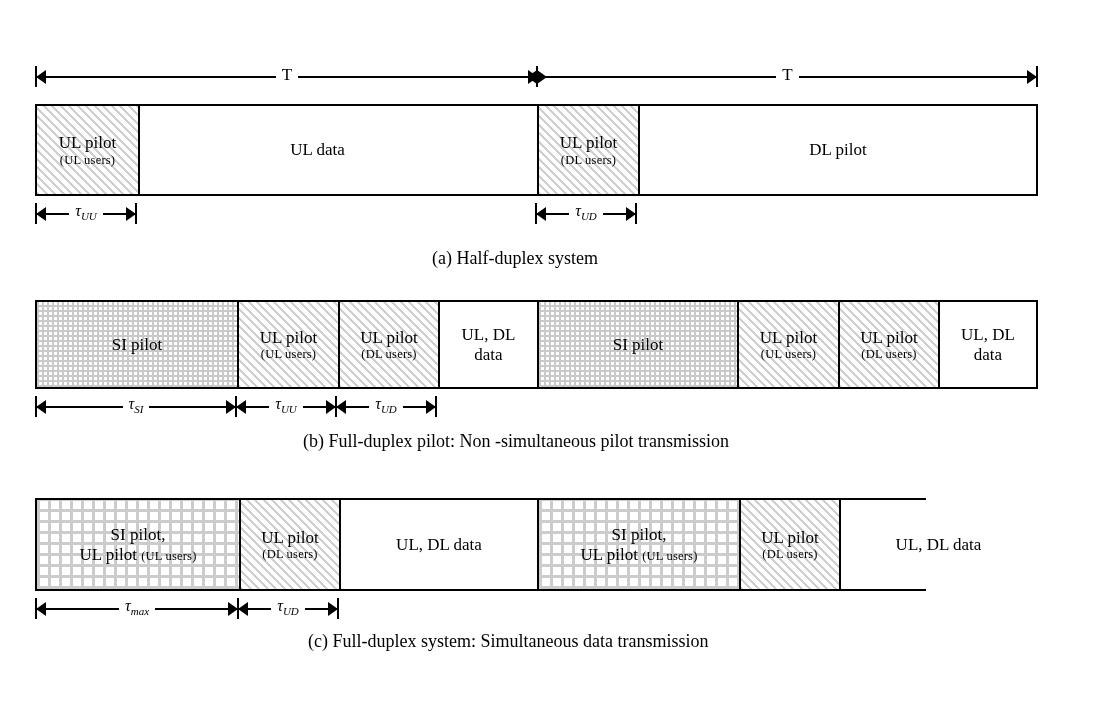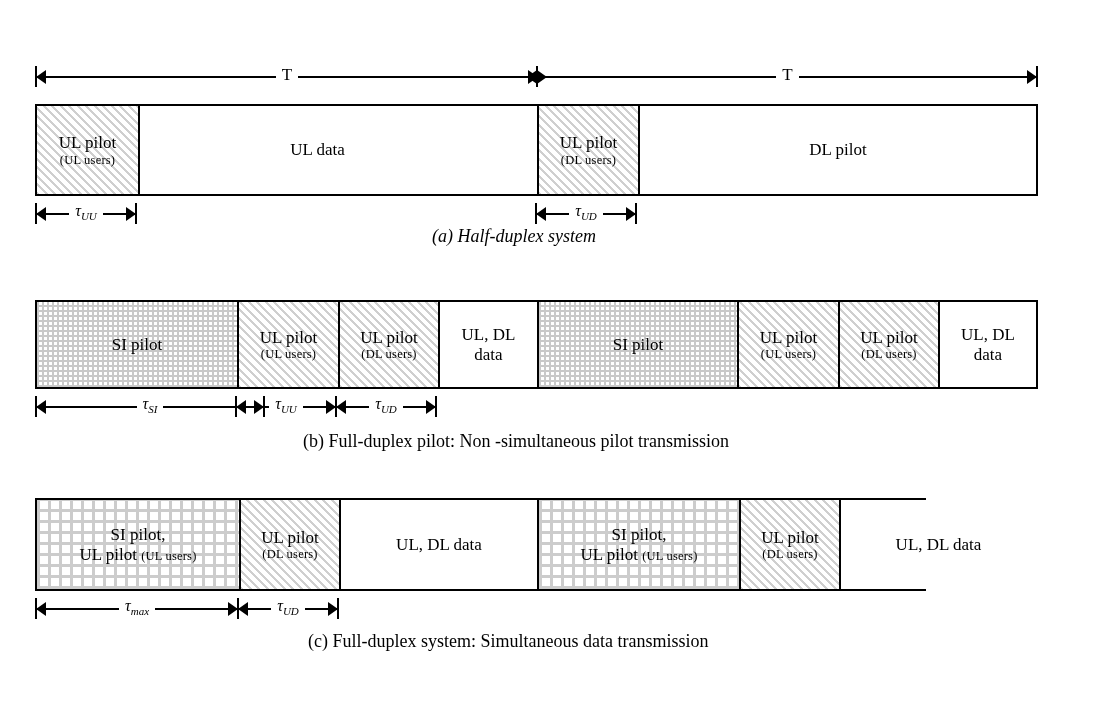--- a/index.html
+++ b/index.html
@@ -121,21 +121,21 @@
     <div class="bar"></div>
     <div class="cap l"></div>
     <div class="cap r"></div>
     <div class="head l"></div>
     <div class="head r"></div>
     <div class="lbl">
       <span>τ<sub>UD</sub></span>
     </div>
   </div>
 
-  <div class="caption" style="left:432px;top:226px;font-style:italic;">(a) Half-duplex system</div>
+  <div class="caption" style="left:432px;top:248px;">(a) Half-duplex system</div>
 </div>
 
 <div class="panel">
   <div class="frame" style="left:35px;top:300px;width:1003px;height:89px;">
     <div class="blk fill-dots" style="left:0px;width:200px;">
       <div class="l1">SI pilot</div>
     </div>
     <div class="blk fill-diag" style="left:200px;width:101px;">
       <div class="l1">UL pilot</div>
       <div class="l2">(UL users)</div>
@@ -158,21 +158,21 @@
     <div class="blk fill-diag" style="left:801px;width:100px;">
       <div class="l1">UL pilot</div>
       <div class="l2">(DL users)</div>
     </div>
     <div class="blk fill-plain" style="left:901px;width:98px;">
       <div class="l1">UL, DL</div>
       <div class="l1">data</div>
     </div>
   </div>
 
-  <div class="dim" style="left:35px;top:396px;width:230px;">
+  <div class="dim" style="left:35px;top:396px;width:202px;">
     <div class="bar"></div>
     <div class="cap l"></div>
     <div class="cap r"></div>
     <div class="head l"></div>
     <div class="head r"></div>
     <div class="lbl">
       <span>τ<sub>SI</sub></span>
     </div>
   </div>
   <div class="dim" style="left:235px;top:396px;width:102px;">

